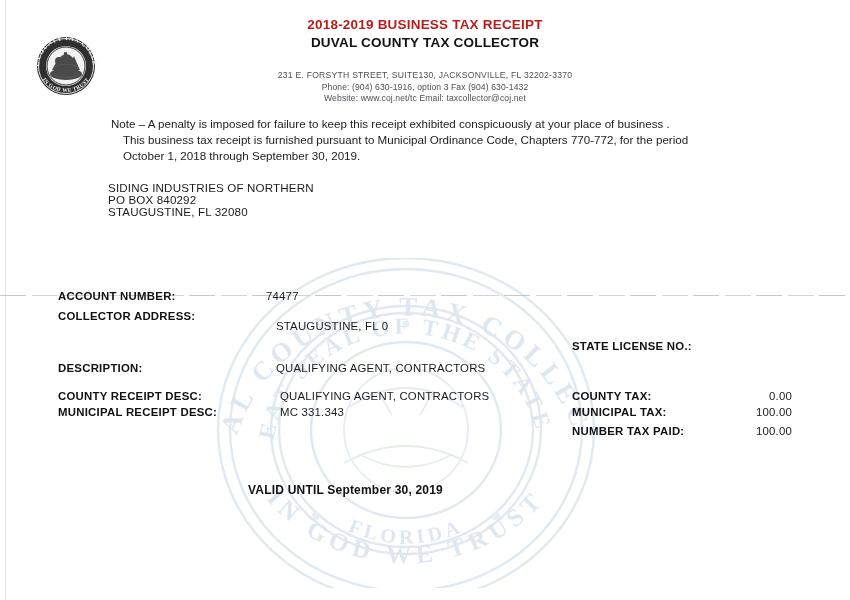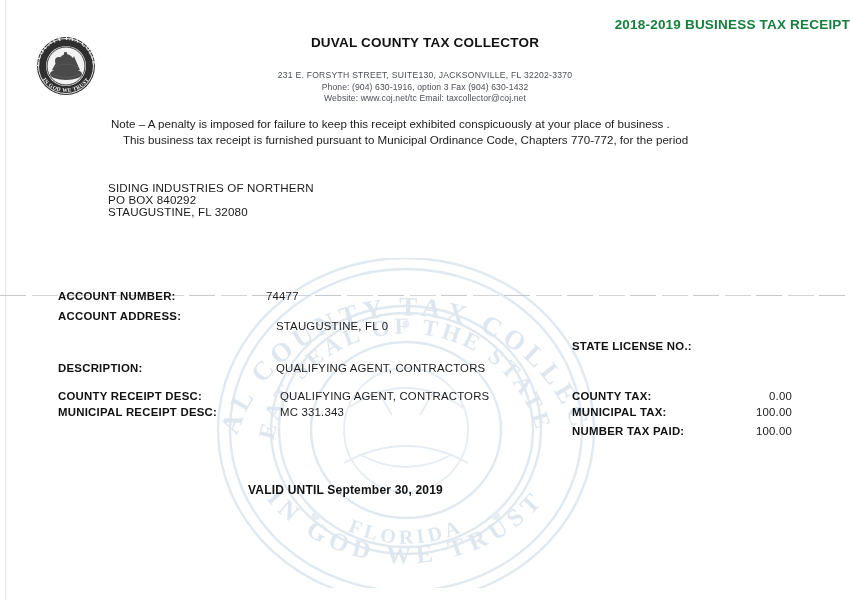--- a/index.html
+++ b/index.html
@@ -59,22 +59,21 @@
     position: absolute;
     left: 0; top: 16px;
     width: 850px;
     text-align: center;
   }
   .hdr-title {
     font-size: 13.5px;
     font-weight: bold;
     letter-spacing: .2px;
     line-height: 18px;
-    color: #15803d;
-    text-align: right;
+    color: #b91c1c;
   }
   .hdr-sub {
     font-size: 13.5px;
     font-weight: bold;
     letter-spacing: .2px;
     line-height: 18px;
     color: #111;
   }
   .hdr-line {
     font-size: 8.6px;
@@ -223,34 +222,35 @@
     <div class="hdr-title">2018-2019 BUSINESS TAX RECEIPT</div>
     <div class="hdr-sub">DUVAL COUNTY TAX COLLECTOR</div>
     <div class="hdr-line l1">231 E. FORSYTH STREET, SUITE130, JACKSONVILLE, FL 32202-3370</div>
     <div class="hdr-line">Phone: (904) 630-1916, option 3   Fax  (904) 630-1432</div>
     <div class="hdr-line">Website: www.coj.net/tc  Email: taxcollector@coj.net</div>
   </div>
 
   <div class="note">
     <div class="ln1">Note – A penalty is imposed for failure to keep this receipt exhibited conspicuously at your place of business .</div>
     <div class="ln2">This business tax receipt is furnished pursuant to Municipal Ordinance Code, Chapters 770-772, for the period</div>
+    <div class="ln3">October 1,  2018 through September 30, 2019.</div>
   </div>
 
   <div class="addressee">
     <div>SIDING INDUSTRIES OF NORTHERN</div>
     <div>PO BOX 840292</div>
     <div>STAUGUSTINE, FL 32080</div>
   </div>
 
   <div class="rule-account"></div>
 
   <div class="lbl" style="left:58px; top:290px;">ACCOUNT NUMBER:</div>
   <div class="val" style="left:266px; top:290px;">74477</div>
 
-  <div class="lbl" style="left:58px; top:310px;">ACCOUNT ADDRESS:</div>
+  <div class="lbl" style="left:58px; top:310px;">COLLECTOR ADDRESS:</div>
   <div class="val" style="left:276px; top:320px;">STAUGUSTINE, FL 0</div>
 
   <div class="lbl" style="left:58px; top:362px;text-align:center;">DESCRIPTION:</div>
   <div class="val" style="left:276px; top:362px;">QUALIFYING AGENT, CONTRACTORS</div>
 
   <div class="lbl" style="left:58px; top:390px;">COUNTY RECEIPT DESC:</div>
   <div class="val" style="left:280px; top:390px;">QUALIFYING AGENT, CONTRACTORS</div>
 
   <div class="lbl" style="left:58px; top:406px;">MUNICIPAL RECEIPT DESC:</div>
   <div class="val" style="left:280px; top:406px;">MC 331.343</div>

